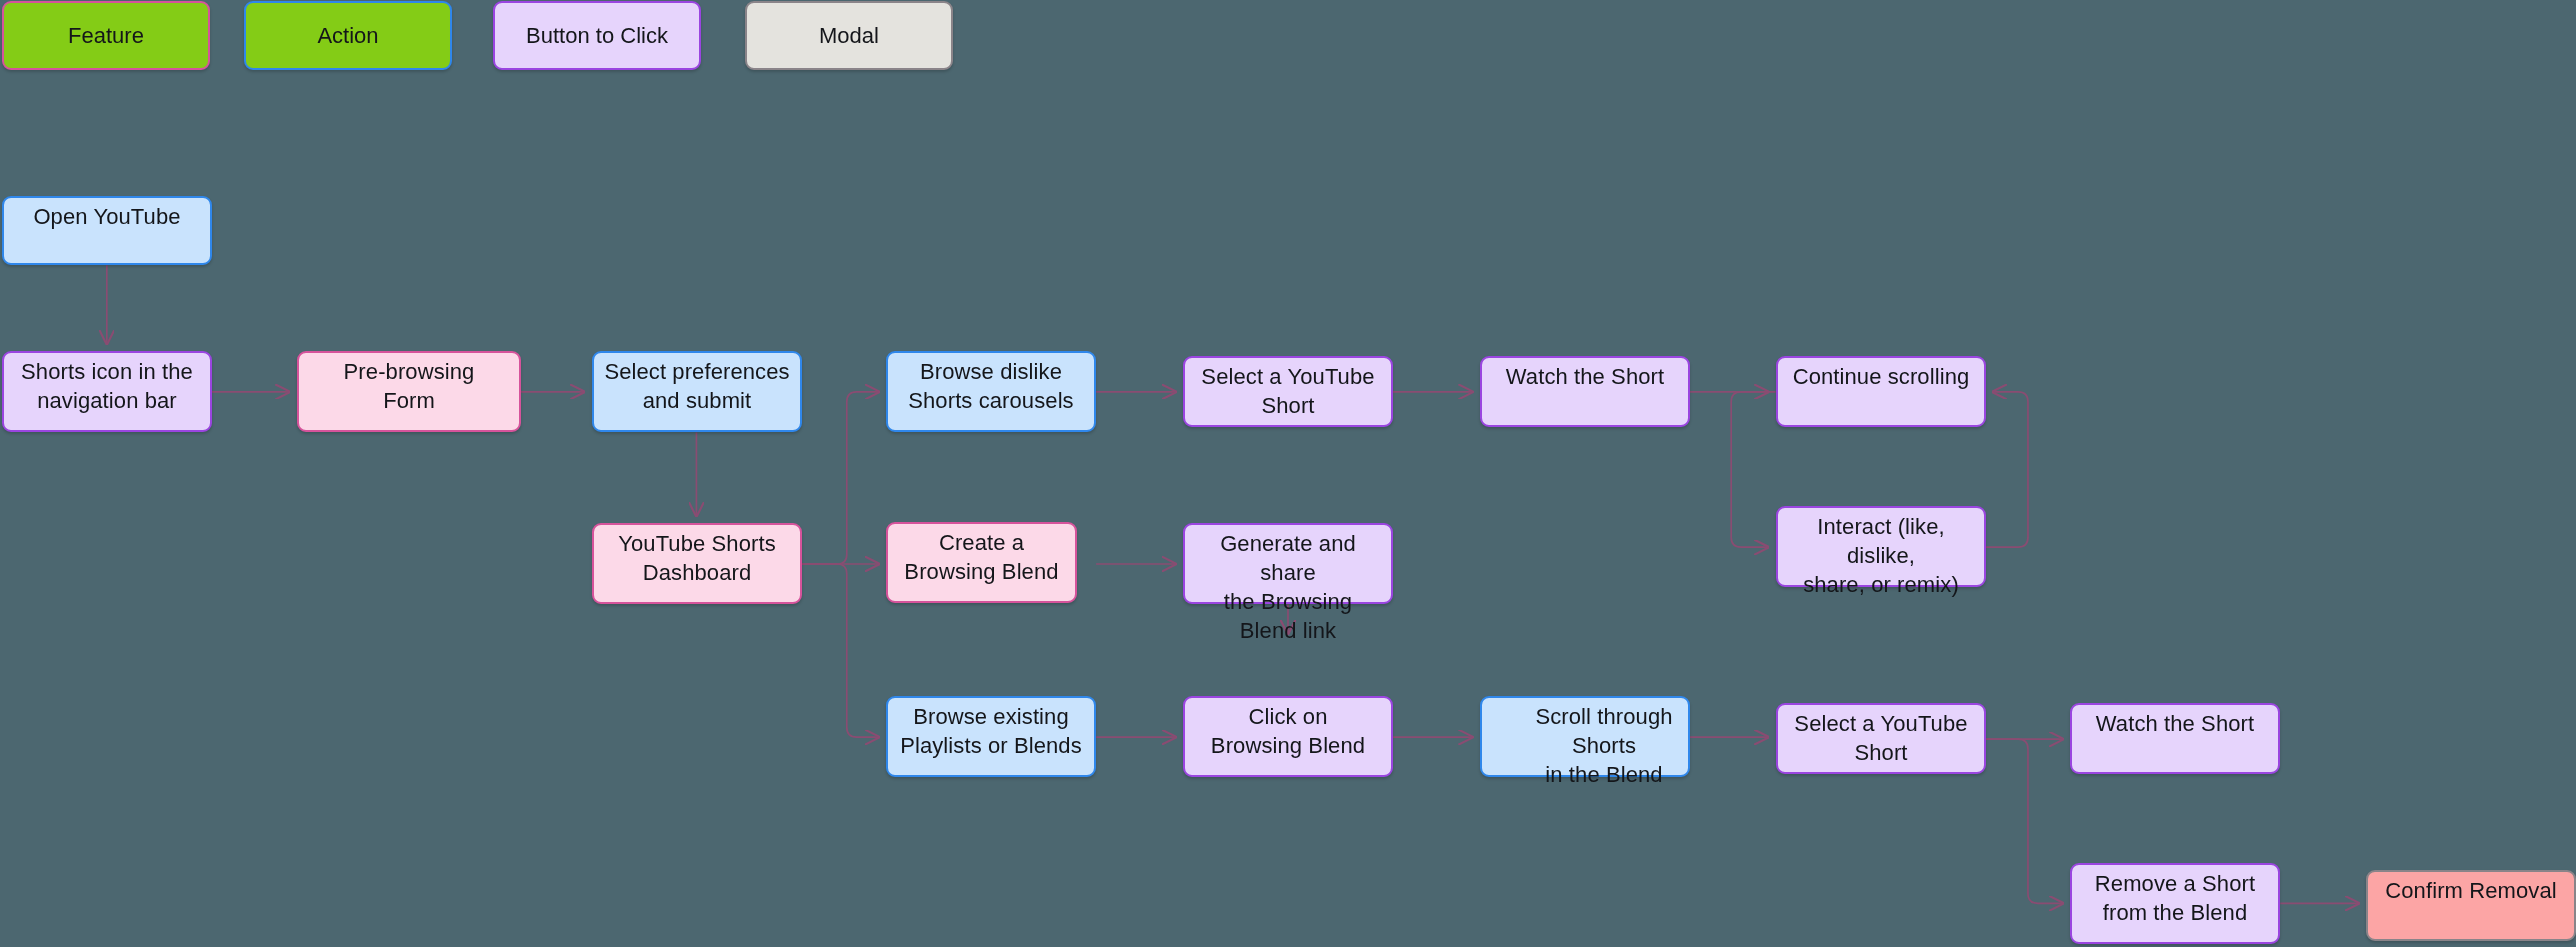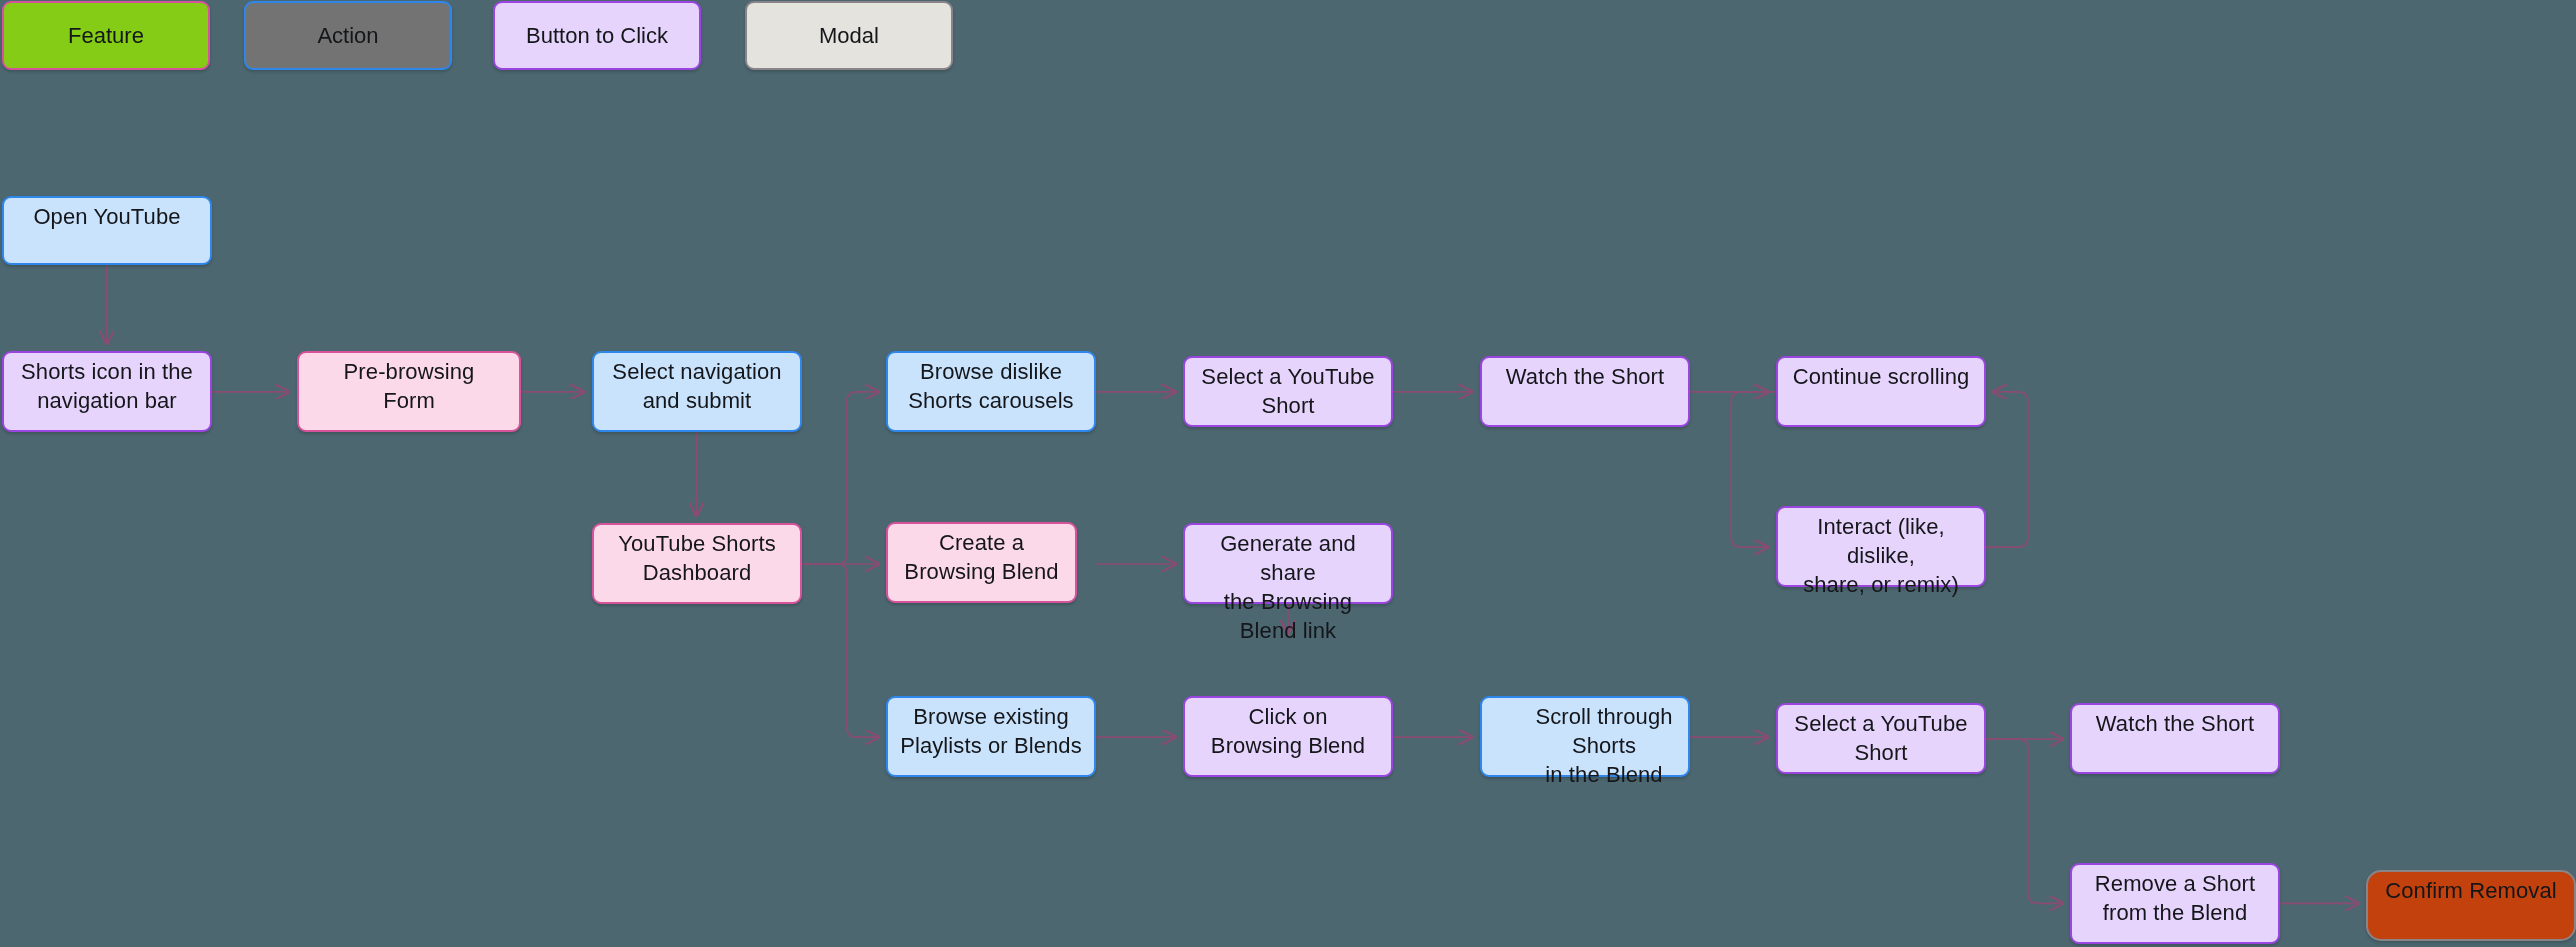--- a/index.html
+++ b/index.html
@@ -37,39 +37,39 @@
     color:#14161a;
     letter-spacing:0.1px;
     z-index:2;
     box-shadow:0 2px 3px rgba(0,0,0,0.18);
     padding:4px 10px;
     white-space:pre-line;
   }
   .node.feature{ background:#fcd9e8; border-color:#d6539b; }
   .node.action{  background:#c9e3fd; border-color:#2f87eb; }
   .node.button{  background:#e6d4fc; border-color:#9a45e0; }
-  .node.modal{   background:#c2410c; border-color:#8a8489;border-radius:15px; }
+  .node.modal{   background:#fca5a5; border-color:#8a8489; }
 
   .legend-node{
     position:absolute;
     box-sizing:border-box;
     display:flex;
     align-items:center;
     justify-content:center;
     text-align:center;
     border-radius:9px;
     border-width:2.5px;
     border-style:solid;
     font-size:22px;
     color:#14161a;
     z-index:2;
     box-shadow:0 2px 3px rgba(0,0,0,0.18);
   }
   .legend-node.feature{ background:#84cc16; border-color:#d6539b; }
-  .legend-node.action{  background:#737373; border-color:#2f87eb; }
+  .legend-node.action{  background:#84cc16; border-color:#2f87eb; }
   .legend-node.button{  background:#e6d4fc; border-color:#9a45e0; }
   .legend-node.modal{   background:#e4e3de; border-color:#8a8489; }
 </style>
 </head>
 <body>
 
 <div id="canvas">
 
   <svg id="edges" viewBox="0 0 2604 958" width="2576" height="948" xmlns="http://www.w3.org/2000/svg">
     <defs>
@@ -114,21 +114,21 @@
       <div class="legend-node modal" style="left: 745px; top: 1px; width: 208px; height: 69px;">
         <span>Modal</span>
       </div>
     </div>
   <div id="node-layer">
       <div class="node action" id="node-open-youtube" style="left: 2px; top: 196px; width: 210px; height: 69px;"><span>Open YouTube</span></div>
       <div class="node button" id="node-shorts-icon" style="left: 2px; top: 351px; width: 210px; height: 81px;"><span>Shorts icon in the
 navigation bar</span></div>
       <div class="node feature" id="node-pre-browsing-form" style="left: 297px; top: 351px; width: 224px; height: 81px;"><span>Pre-browsing
 Form</span></div>
-      <div class="node action" id="node-select-preferences" style="left: 592px; top: 351px; width: 210px; height: 81px;"><span>Select navigation
+      <div class="node action" id="node-select-preferences" style="left: 592px; top: 351px; width: 210px; height: 81px;"><span>Select preferences
 and submit</span></div>
       <div class="node action" id="node-browse-carousels" style="left: 886px; top: 351px; width: 210px; height: 81px;"><span>Browse dislike
 Shorts carousels</span></div>
       <div class="node button" id="node-select-short-1" style="left: 1183px; top: 356px; width: 210px; height: 71px;"><span>Select a YouTube Short</span></div>
       <div class="node button" id="node-watch-short-1" style="left: 1480px; top: 356px; width: 210px; height: 71px;"><span>Watch the Short</span></div>
       <div class="node button" id="node-continue-scrolling" style="left: 1776px; top: 356px; width: 210px; height: 71px;"><span>Continue scrolling</span></div>
       <div class="node feature" id="node-shorts-dashboard" style="left: 592px; top: 523px; width: 210px; height: 81px;"><span>YouTube Shorts
 Dashboard</span></div>
       <div class="node feature" id="node-create-blend" style="left: 886px; top: 522px; width: 191px; height: 81px;"><span>Create a
 Browsing Blend</span></div>

